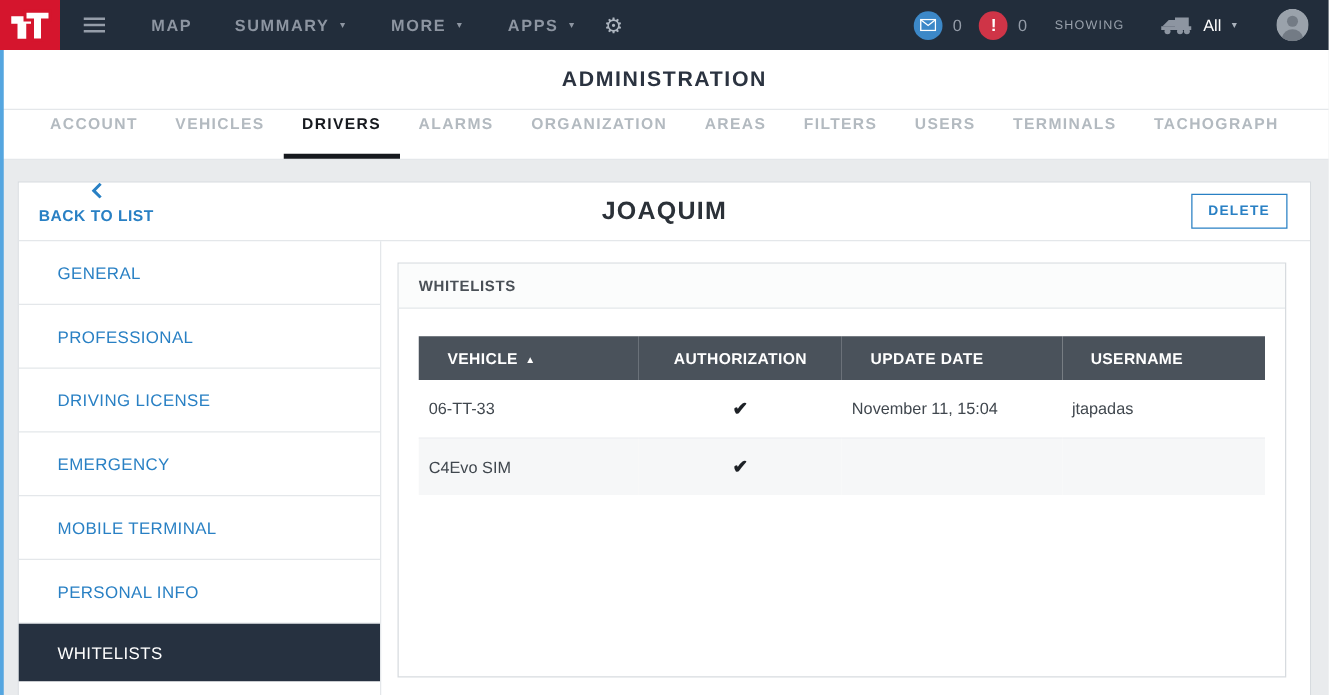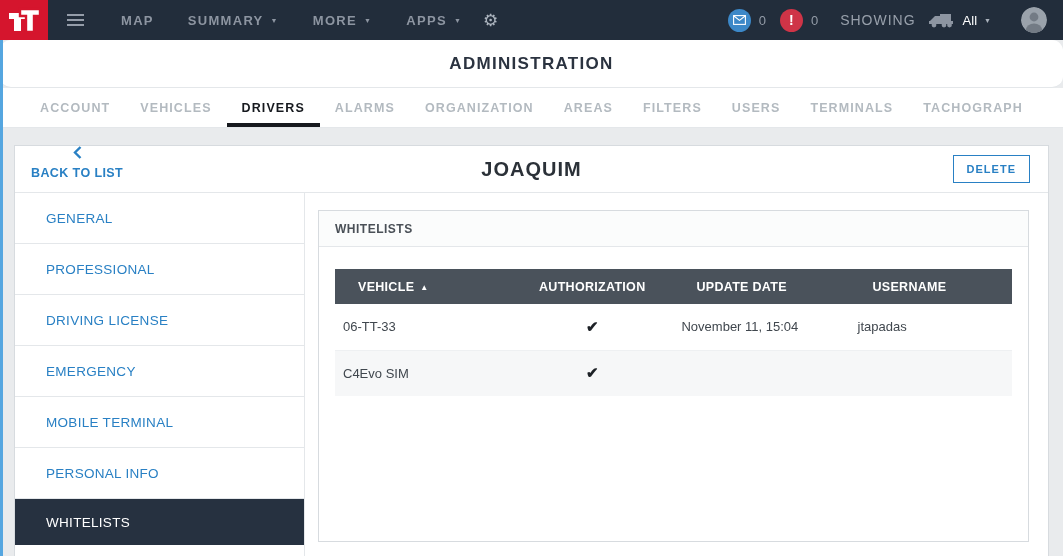--- a/index.html
+++ b/index.html
@@ -19,30 +19,30 @@
   .hamburger i { display:block; width:17px; height:2px; background:#959da9; }
   .mainnav { display:flex; align-items:center; margin-left:16px; }
   .nav-item { color:#8d95a1; font-size:13px; font-weight:600; letter-spacing:1.3px; padding:17px 17px; height:40px; display:flex; align-items:center; cursor:pointer; white-space:nowrap; }
   .caret { font-size:7px; color:#8d95a1; margin-left:7px; line-height:1; }
   .gear { color:#acb4be; font-size:17px; margin-left:4px; cursor:pointer; }
   .topbar-right { margin-left:auto; display:flex; align-items:center; padding-right:10px; }
   .badge { width:23px; height:23px; border-radius:50%; display:flex; align-items:center; justify-content:center; cursor:pointer; flex-shrink:0; }
   .badge.mail { background:#3c88c8; }
   .badge.alert { background:#cf3447; color:#fff; font-weight:bold; font-size:14px; }
   .count { color:#949ca8; font-size:13px; margin:0 14px 0 8px; }
-  .showing { color:#98a0ab; font-size:14px; letter-spacing:1px; margin:0 10px 0 8px; }
+  .showing { color:#98a0ab; font-size:10px; letter-spacing:1px; margin:0 26px 0 8px; }
   .truck-icon { margin:0 8px 0 2px; cursor:pointer; display:flex; }
   .fleet { color:#ffffff; font-size:13px; font-weight:normal; display:flex; align-items:center; cursor:pointer; }
   .fleet .caret { color:#aab2bc; }
   .avatar { width:26px; height:26px; border-radius:50%; overflow:hidden; margin-left:30px; margin-right:6px; cursor:pointer; flex-shrink:0; }
   
-  .page-title-bar { height:48px; background:#fff; display:flex; align-items:center; justify-content:center; border-bottom:1px solid #e4e7ea;border-radius:11px; }
+  .page-title-bar { height:48px; background:#fff; display:flex; align-items:center; justify-content:center; border-bottom:1px solid #e4e7ea; }
   .page-title { font-size:17px; font-weight:600; letter-spacing:1.3px; color:#2b3340; }
   .tabs { height:40px; background:#fff; display:flex; justify-content:center; border-bottom:1px solid #e4e7ea; }
-  .tab { padding:0 15px; display:flex; align-items:center; font-size:12.5px; font-weight:600; letter-spacing:1.1px; color:#b3bac0; cursor:pointer; border-bottom:4px solid transparent; border-top:4px solid transparent; }
+  .tab { padding:0 15px; display:flex; align-items:flex-start; font-size:12.5px; font-weight:600; letter-spacing:1.1px; color:#b3bac0; cursor:pointer; border-bottom:4px solid transparent; border-top:4px solid transparent; }
   .tab.active { color:#16191e; border-bottom-color:#16191e; font-weight:700; }
   
   .blue-edge { position:absolute; left:0; top:40px; width:3px; height:516px; background:#55a6e0; z-index:9; }
   
   .page-body { padding:17px 14px 0 14px; }
   .card { background:#fff; border:1px solid #d7dbdf; min-height:412px; }
   .card-header { height:47px; border-bottom:1px solid #e4e7ea; position:relative; display:flex; align-items:center; justify-content:center; }
   .back-link { position:absolute; left:16px; top:0; height:100%; display:flex; align-items:center; gap:7px; color:#2980c4; font-size:12.5px; font-weight:700; letter-spacing:0.4px; cursor:pointer;flex-direction:column; }
   .detail-title { font-size:20px; font-weight:700; letter-spacing:1px; color:#2b3138; }
   .delete-btn { position:absolute; right:18px; top:50%; transform:translateY(-50%); background:#fff; border:1px solid #2980c4; color:#2980c4; font-family:inherit; font-size:11px; font-weight:600; letter-spacing:1px; padding:7px 13px; cursor:pointer; }

